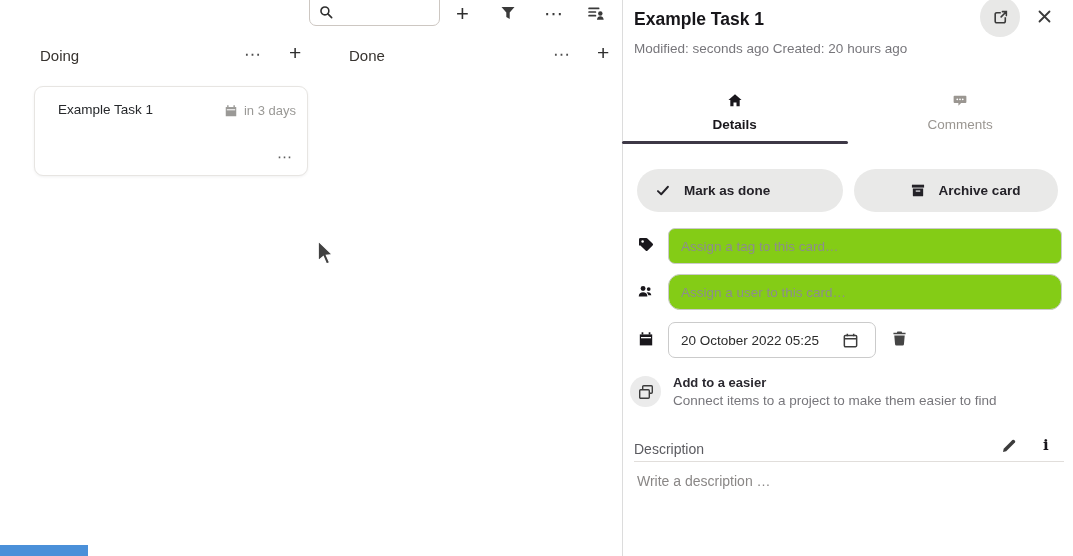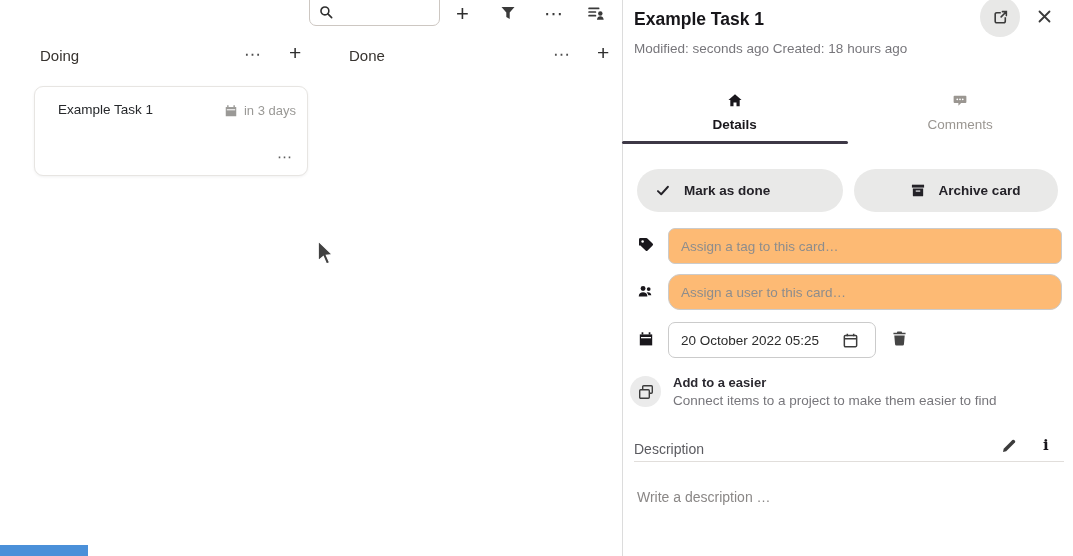--- a/index.html
+++ b/index.html
@@ -74,21 +74,21 @@
   #btn-done    { left:14px;  width:206px; }
   #btn-archive { left:231px; width:204px;justify-content:center; }
 
   .row-icon { position:absolute; color:#19171c; }
   #tag-icon  { left:15px; top:236px; }
   #user-icon { left:14px; top:284px; }
   #date-icon { left:15px; top:331px; }
 
   .assign-input { position:absolute; left:45px; width:394px; height:36px;
     border:1px solid #cbcbcb; border-radius:7px; padding:0 12px; font-size:13.5px;
-    color:#2b2b2b; outline:none; background:#fdba74; }
+    color:#2b2b2b; outline:none; background:#84cc16; }
   .assign-input::placeholder { color:#8d8d8d; opacity:1; }
   #input-tag  { top:228px; }
   #input-user { top:274px;border-radius:12px; }
 
   #date-field { position:absolute; left:45px; top:322px; width:208px; height:36px;
     border:1px solid #cbcbcb; border-radius:7px; display:flex; align-items:center;
     padding:0 16px 0 12px; background:#fff; }
   #date-value { flex:1; border:none; outline:none; font-size:13.5px; color:#2b2b2b;
     background:transparent; width:150px; }
   #date-picker-btn { color:#3c3c3c; }
@@ -98,21 +98,21 @@
     border-radius:50%; background:#ebebeb; display:flex; align-items:center;
     justify-content:center; color:#3c3c3c; }
   #project-title { position:absolute; left:50px; top:375px; font-size:13px; font-weight:700; color:#2b2930; }
   #project-sub   { position:absolute; left:50px; top:393px; font-size:13.5px; color:#77767b; }
 
   #desc-label { position:absolute; left:11px; top:441px; font-size:14px; color:#5b5b60; }
   #desc-pencil { position:absolute; left:378px; top:438px; color:#3c3c3c; }
   #desc-info { position:absolute; left:420px; top:436px; font-family:"DejaVu Serif", serif;
     font-weight:700; font-size:15px; color:#19171c; }
   #desc-divider { position:absolute; left:11px; top:461px; width:430px; height:1px; background:#e1dedb; }
-  #desc-placeholder { position:absolute; left:14px; top:489px; font-size:14px; color:#8a8786; }
+  #desc-placeholder { position:absolute; left:14px; top:473px; font-size:14px; color:#8a8786; }
 </style>
 </head>
 <body>
 
 <div id="board">
 
   <div id="search-box">
     <span class="mag">
       <svg width="15" height="15" viewBox="0 0 16 16">
           <circle cx="6.3" cy="6.3" r="4.2" fill="none" stroke="currentColor" stroke-width="1.7"></circle>
@@ -166,21 +166,21 @@
   </span>
 
   <div id="accent-bar" style="background: rgb(74, 144, 217);"></div>
 </div>
 
 <div id="divider"></div>
 
 <div id="panel">
 
   <div id="panel-title">Example Task 1</div>
-  <div id="panel-meta">Modified: seconds ago Created: 18 hours ago</div>
+  <div id="panel-meta">Modified: seconds ago Created: 20 hours ago</div>
 
   <button id="ext-btn">
     <span>
       <svg width="17" height="17" viewBox="0 0 16 16">
           <path d="M8.3 3.5H4.4A1.4 1.4 0 0 0 3 4.9v6.7A1.4 1.4 0 0 0 4.4 13h6.7a1.4 1.4 0 0 0 1.4-1.4V7.7" fill="none" stroke="currentColor" stroke-width="1.5"></path>
           <path d="M9.8 2.5h3.7v3.7M13.2 2.8 8.6 7.4" fill="none" stroke="currentColor" stroke-width="1.5" stroke-linecap="round"></path>
         </svg>
     </span>
   </button>
   <button id="close-btn">

